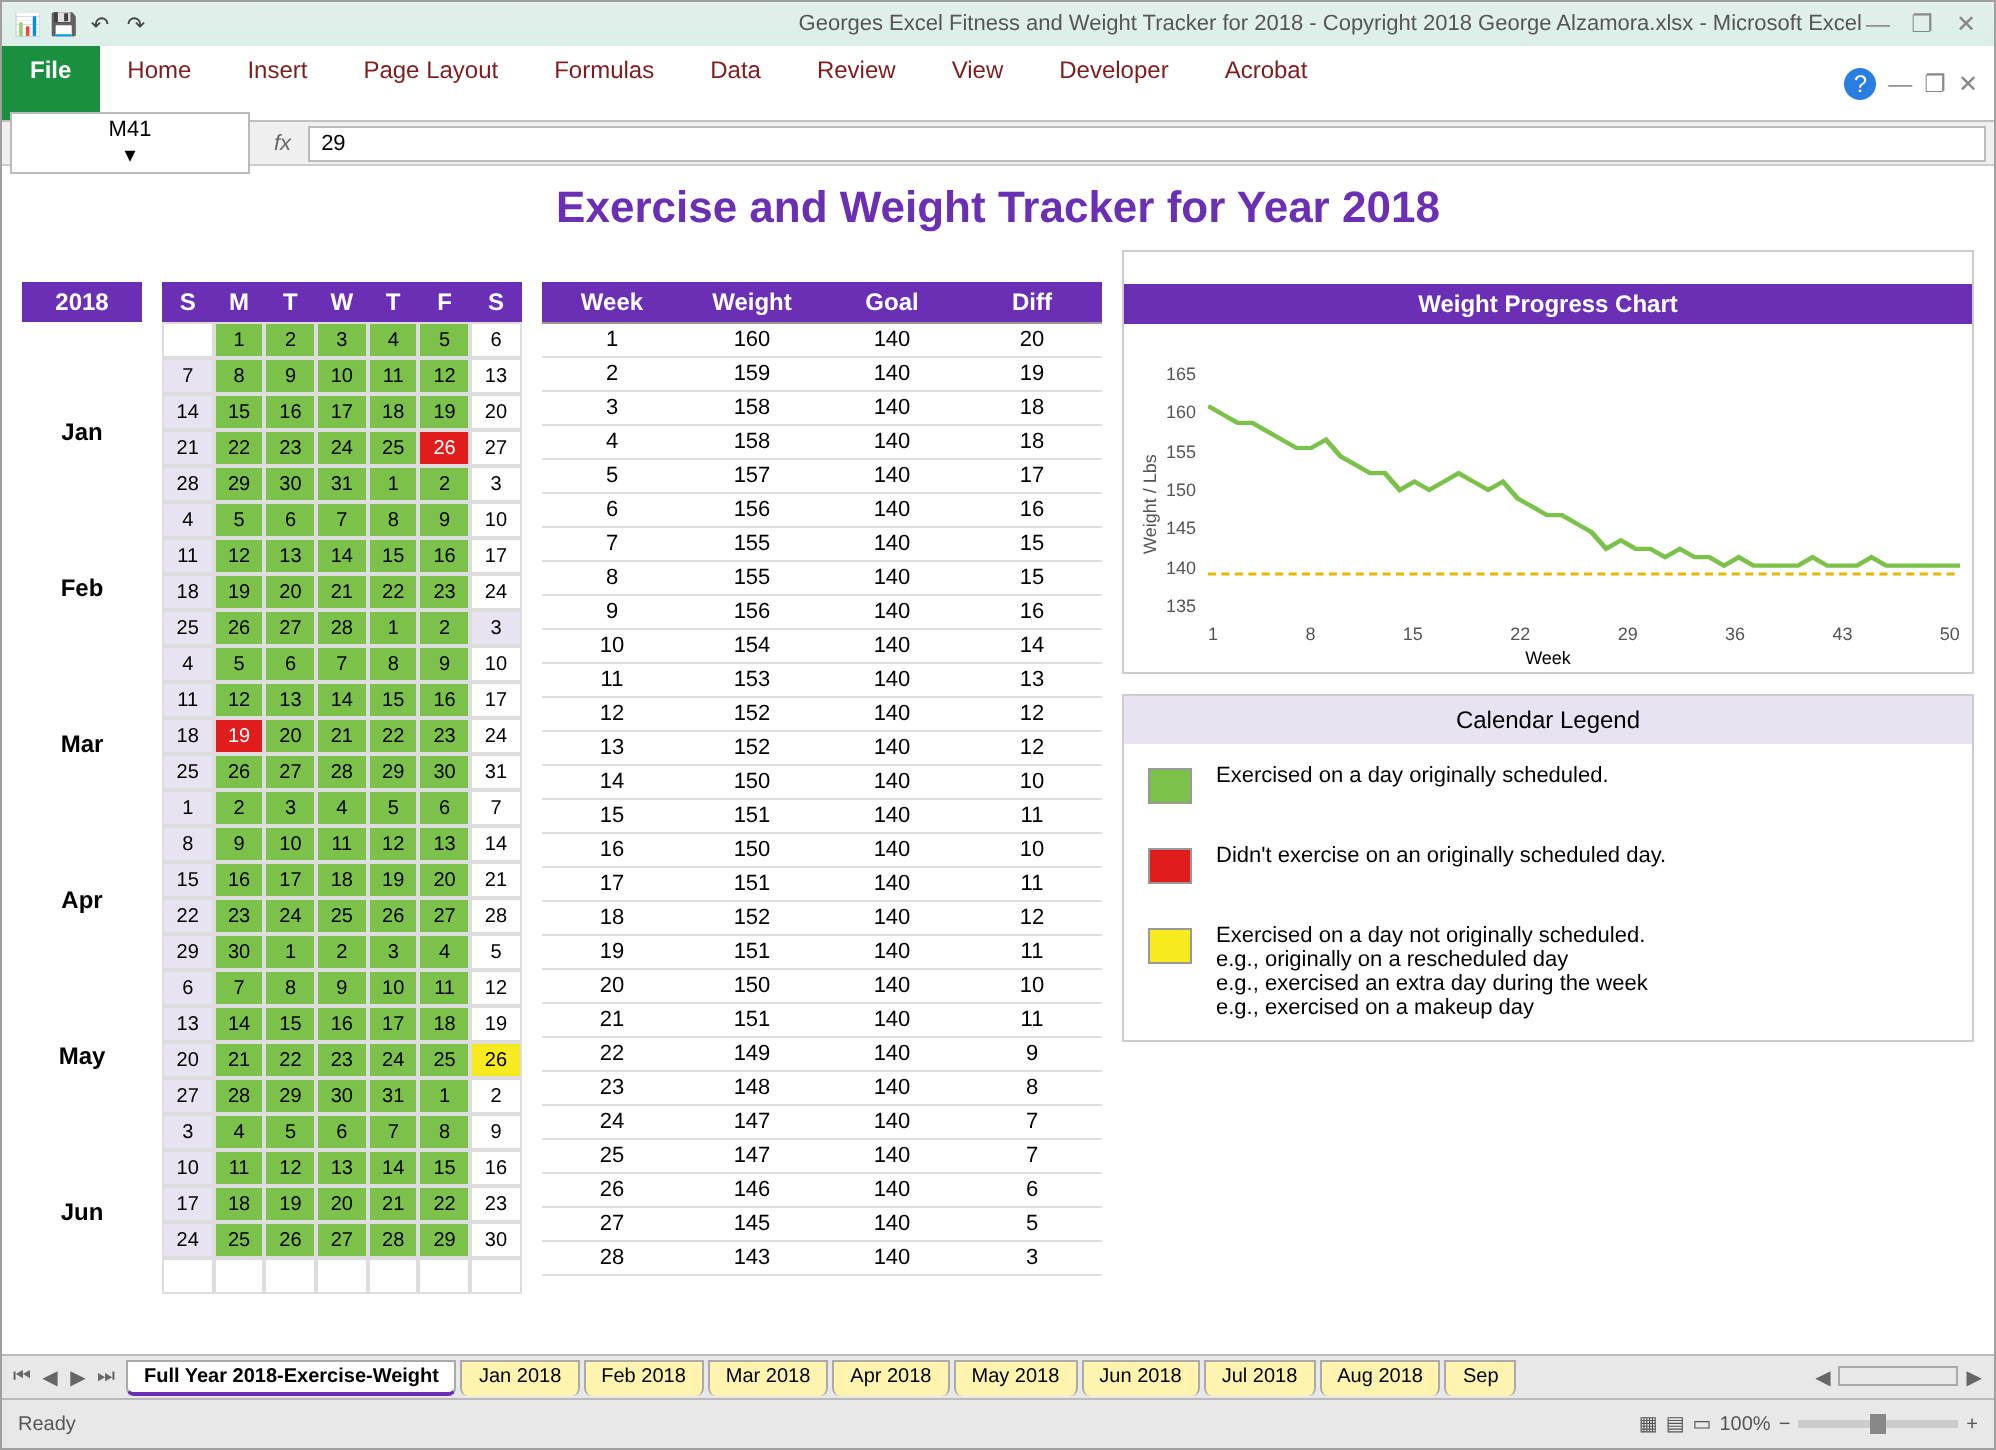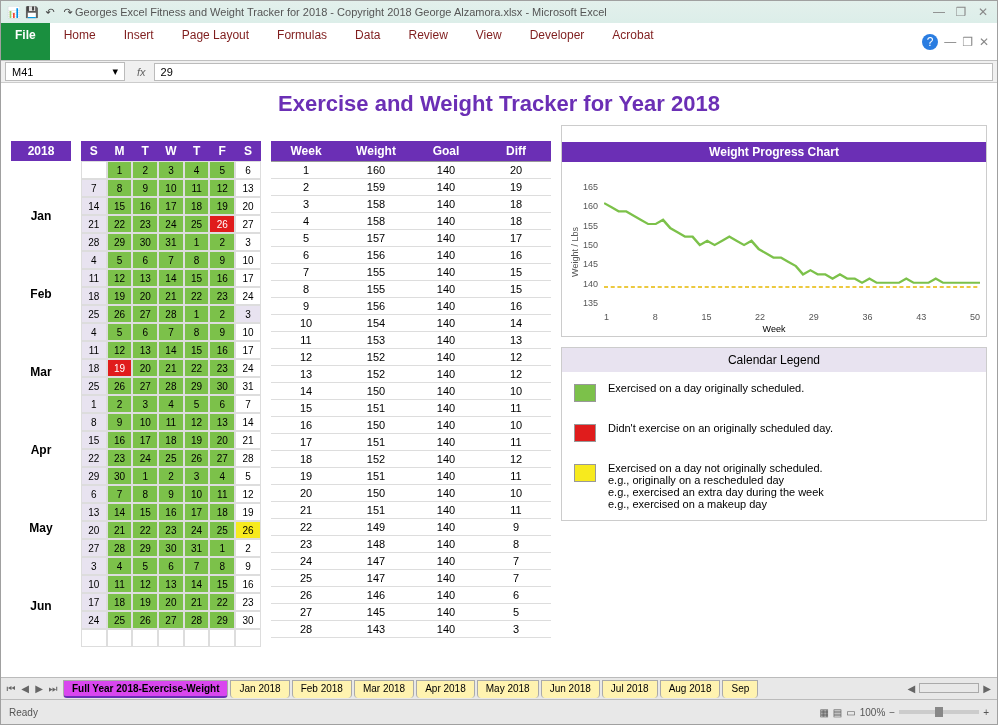--- a/index.html
+++ b/index.html
@@ -1,29 +1,29 @@
 <!DOCTYPE html>
 <html><head>
 <meta charset="utf-8">
 <style>
 * { margin: 0; padding: 0; box-sizing: border-box; }
 body { font-family: "Segoe UI", Tahoma, sans-serif; font-size: 11px; background: #fff; width: 998px; height: 725px; overflow: hidden; position: relative; }
 .window-frame { border: 1px solid #a0a0a0; width: 998px; height: 725px; display: flex; flex-direction: column; }
 .titlebar { background: linear-gradient(#e3f0ec,#dceee9); height: 22px; display: flex; align-items: center; padding: 0 6px; font-size: 11px; color: #444; }
 .titlebar .qat { display: flex; gap: 4px; align-items: center; }
 .titlebar .qat span { width: 14px; height: 14px; display: inline-flex; align-items: center; justify-content: center; }
-.titlebar .title-text { flex: 1; text-align: left; color: #555; }
+.titlebar .title-text { flex: 1; text-align: right; color: #555; }
 .titlebar .win-ctrls { display: flex; gap: 6px; }
 .titlebar .win-ctrls span { width: 16px; height: 16px; display: inline-flex; align-items: center; justify-content: center; color: #888; font-size: 12px; }
 .ribbon { background: #fff; border-bottom: 1px solid #c0c0c0; height: 38px; display: flex; align-items: stretch; font-size: 12px; }
 .ribbon .file-tab { background: #1a8f3f; color: #fff; padding: 5px 14px; font-weight: bold; }
 .ribbon .tab { padding: 5px 14px; color: #7f1d1d; }
 .ribbon .right { margin-left: auto; display: flex; align-items: center; gap: 6px; padding-right: 8px; color: #888; }
 .formula-bar { display: flex; align-items: center; border-bottom: 1px solid #ccc; height: 22px; background: #f0f0f0; }
-.name-box { width: 120px; border: 1px solid #bbb; background: #fff; margin: 2px 4px; padding: 2px 6px; font-size: 11px; display: flex; justify-content: space-between; align-items: center; }
+.name-box { width: 120px; border: 1px solid #bbb; background: #fff; margin: 2px 4px; padding: 2px 6px; font-size: 11px; display: flex; justify-content: space-between; align-items: center; flex-direction: column; }
 .fx { padding: 0 8px; font-style: italic; color: #666; }
 .formula-val { flex: 1; border: 1px solid #bbb; background: #fff; margin: 2px 4px 2px 0; padding: 2px 6px; font-size: 11px; }
 .sheet-area { flex: 1; overflow: hidden; padding: 2px; position: relative; }
 .main-title { text-align: center; color: #6b2fb5; font-size: 22px; font-weight: bold; padding: 6px 0 8px; }
 .content { display: flex; gap: 10px; padding: 0 8px; }
 .year-col { width: 60px; }
 .year-head, .cal-head, .wk-head, .chart-head { background: #6b2fb5; color: #fff; text-align: center; font-weight: bold; padding: 3px 0; font-size: 12px; margin-top: 16px; }
 .year-head { margin-bottom: 12px; }
 .month-label { font-weight: bold; font-size: 12px; padding-top: 36px; text-align: center; }
 .cal-col { width: 180px; }
@@ -53,21 +53,21 @@
 .axis-x { position: absolute; left: 42px; right: 6px; bottom: 10px; display: flex; justify-content: space-between; font-size: 9px; color: #555; }
 .axis-x-label { position: absolute; bottom: -2px; left: 50%; transform: translateX(-50%); font-size: 9px; }
 .legend-box { border: 1px solid #ccc; }
 .legend-head { background: #e8e3f0; text-align: center; padding: 5px; font-size: 12px; }
 .legend-item { display: flex; align-items: flex-start; gap: 12px; padding: 10px 12px; font-size: 11px; }
 .legend-swatch { width: 22px; height: 18px; flex-shrink: 0; border: 1px solid #999; margin-top: 2px; }
 .sheet-tabs { display: flex; align-items: center; background: #e8e8e8; border-top: 1px solid #bbb; height: 22px; font-size: 10px; }
 .sheet-tabs .nav { display: flex; gap: 2px; padding: 0 4px; }
 .sheet-tabs .nav span { width: 12px; text-align: center; color: #666; }
 .sheet-tabs .tab { background: #fff3b0; border: 1px solid #aaa; border-bottom: none; padding: 2px 8px; margin-right: 2px; border-radius: 0 0 4px 4px; }
-.sheet-tabs .tab.active { background: #d946ef; font-weight: bold; border-bottom: 2px solid #6b2fb5; }
+.sheet-tabs .tab.active { background: #ffffff; font-weight: bold; border-bottom: 2px solid #6b2fb5; }
 .sheet-tabs .scroll { margin-left: auto; display: flex; gap: 4px; padding: 0 6px; color: #666; }
 .status-bar { background: #e8e8e8; height: 20px; display: flex; align-items: center; padding: 12px 8px; font-size: 10px; color: #555; border-top: 1px solid #bbb; justify-content: flex-end; }
 .status-bar .zoom { margin-left: auto; display: flex; align-items: center; gap: 4px; }
 .zoom-track { width: 80px; height: 4px; background: #ccc; position: relative; }
 .zoom-thumb { width: 8px; height: 10px; background: #888; position: absolute; left: 36px; top: -3px; }
 </style>
 </head>
 <body>
 
 <div class="window-frame">

